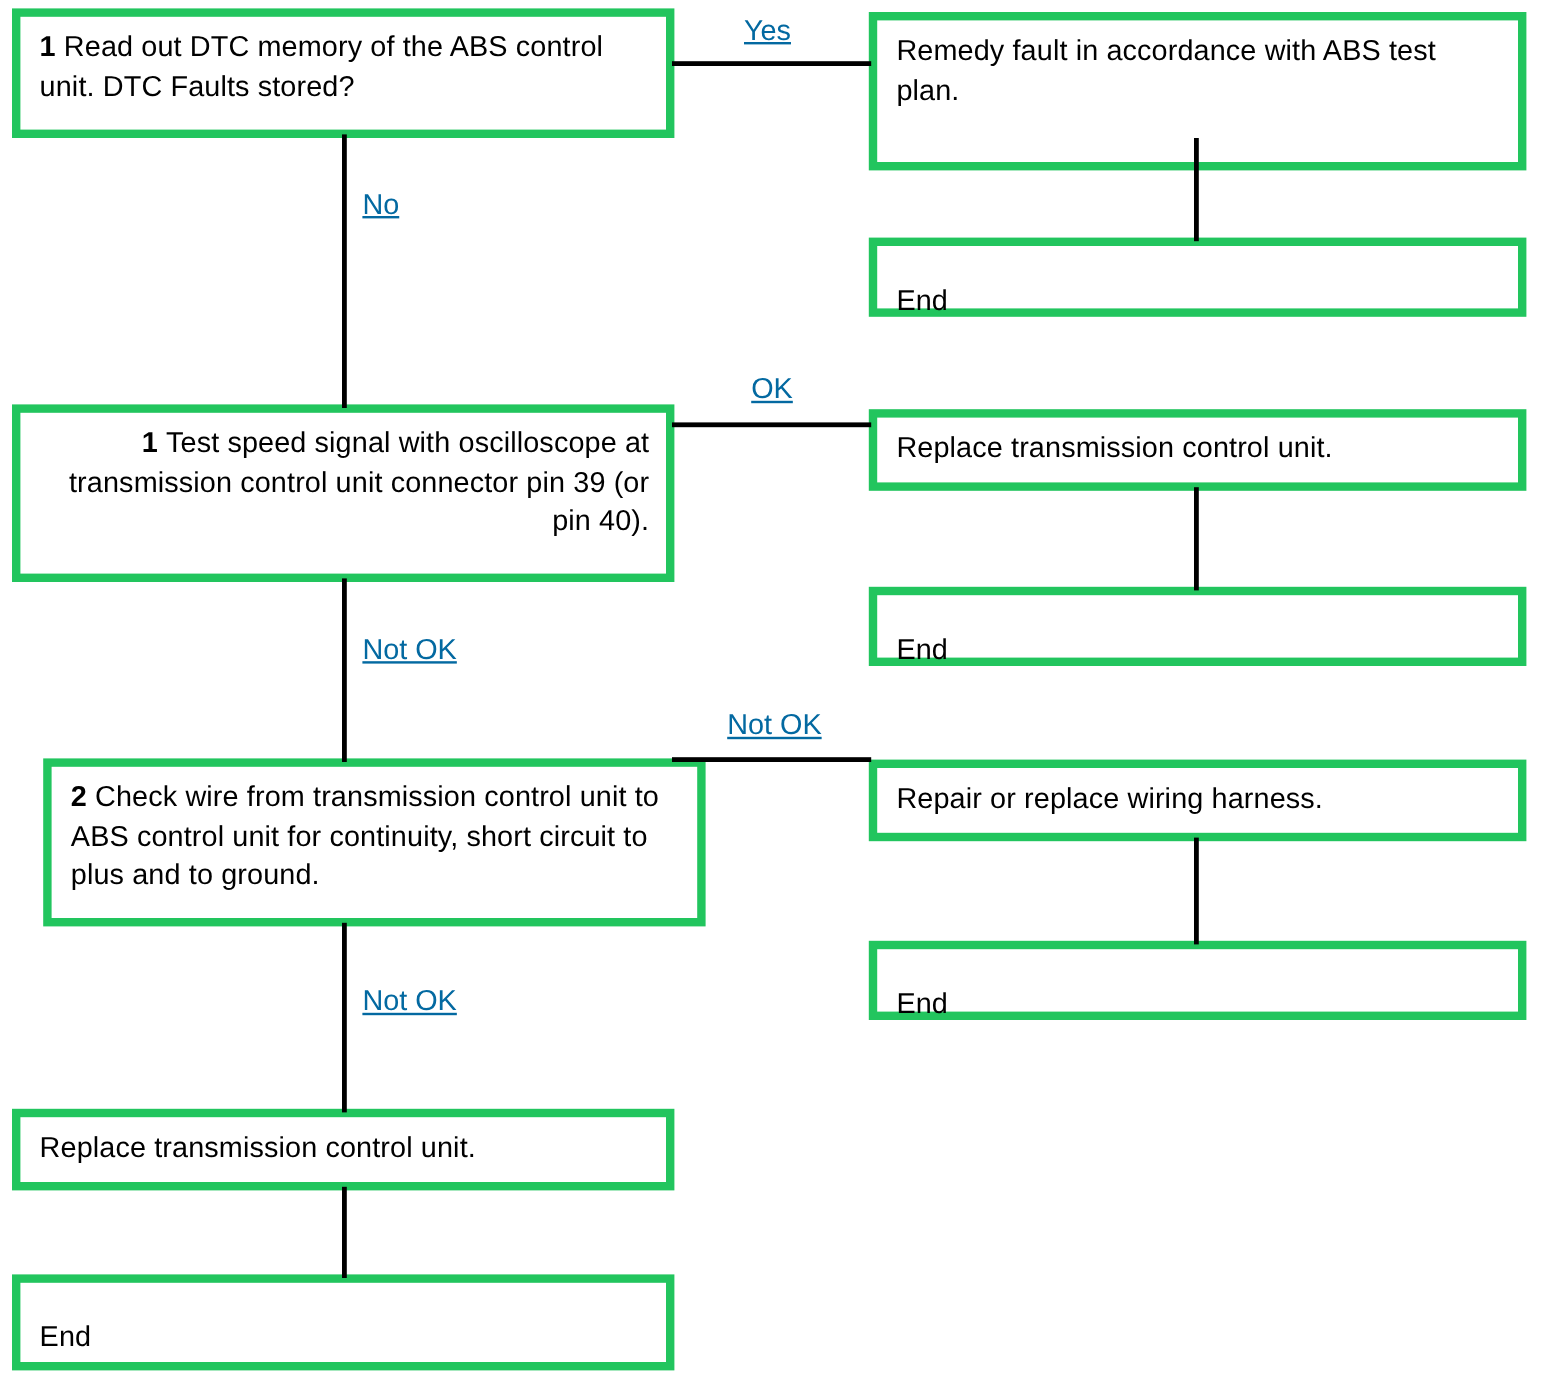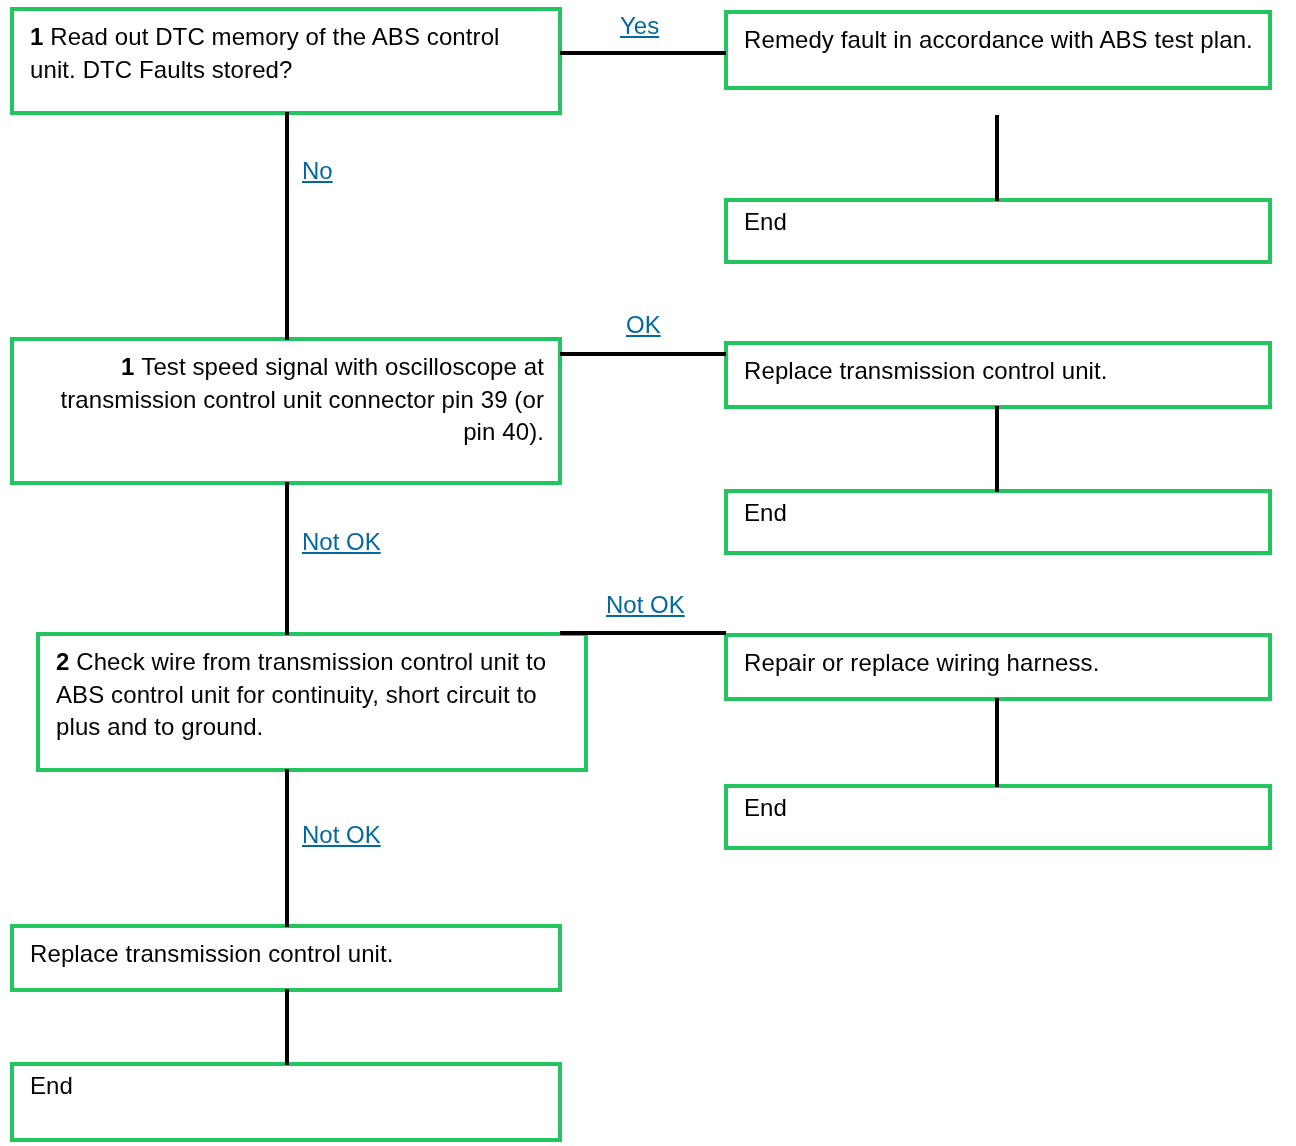--- a/index.html
+++ b/index.html
@@ -14,31 +14,31 @@
   #canvas {
     position: relative;
     width: 1296px;
     height: 1146px;
     background: #ffffff;
     overflow: hidden;
   }
   .node {
     position: absolute;
     box-sizing: border-box;
-    border: 4px solid #22c55e;
+    border: 7px solid #22c55e;
     background: #ffffff;
     padding: 10px 14px 8px 16px;
     font-size: 24px;
     line-height: 1.36;
     color: #000000;
     letter-spacing: 0.1px;
   }
   .node.end {
     font-weight: bold;
-    padding-top: 4px;
+    padding-top: 30px;
   }
   .node .step {
     font-weight: bold;
   }
   .node .body {
     font-weight: normal;
   }
   .vline {
     position: absolute;
     background: #000000;
@@ -79,21 +79,21 @@
   </div>
 
   <div class="node" style="left:10px; top:924px; width:552px; height:68px;">
     <span class="body">Replace transmission control unit.</span>
   </div>
 
   <div class="node end" style="left:10px; top:1062px; width:552px; height:80px;">
     <span class="body">End</span>
   </div>
 
-  <div class="node" style="left:724px; top:10px; width:548px; height:80px;">
+  <div class="node" style="left:724px; top:10px; width:548px; height:132px;">
     <span class="body">Remedy fault in accordance with ABS test plan.</span>
   </div>
 
   <div class="node end" style="left:724px; top:198px; width:548px; height:66px;">
     <span class="body">End</span>
   </div>
 
   <div class="node" style="left:724px; top:341px; width:548px; height:68px;">
     <span class="body">Replace transmission control unit.</span>
   </div>

